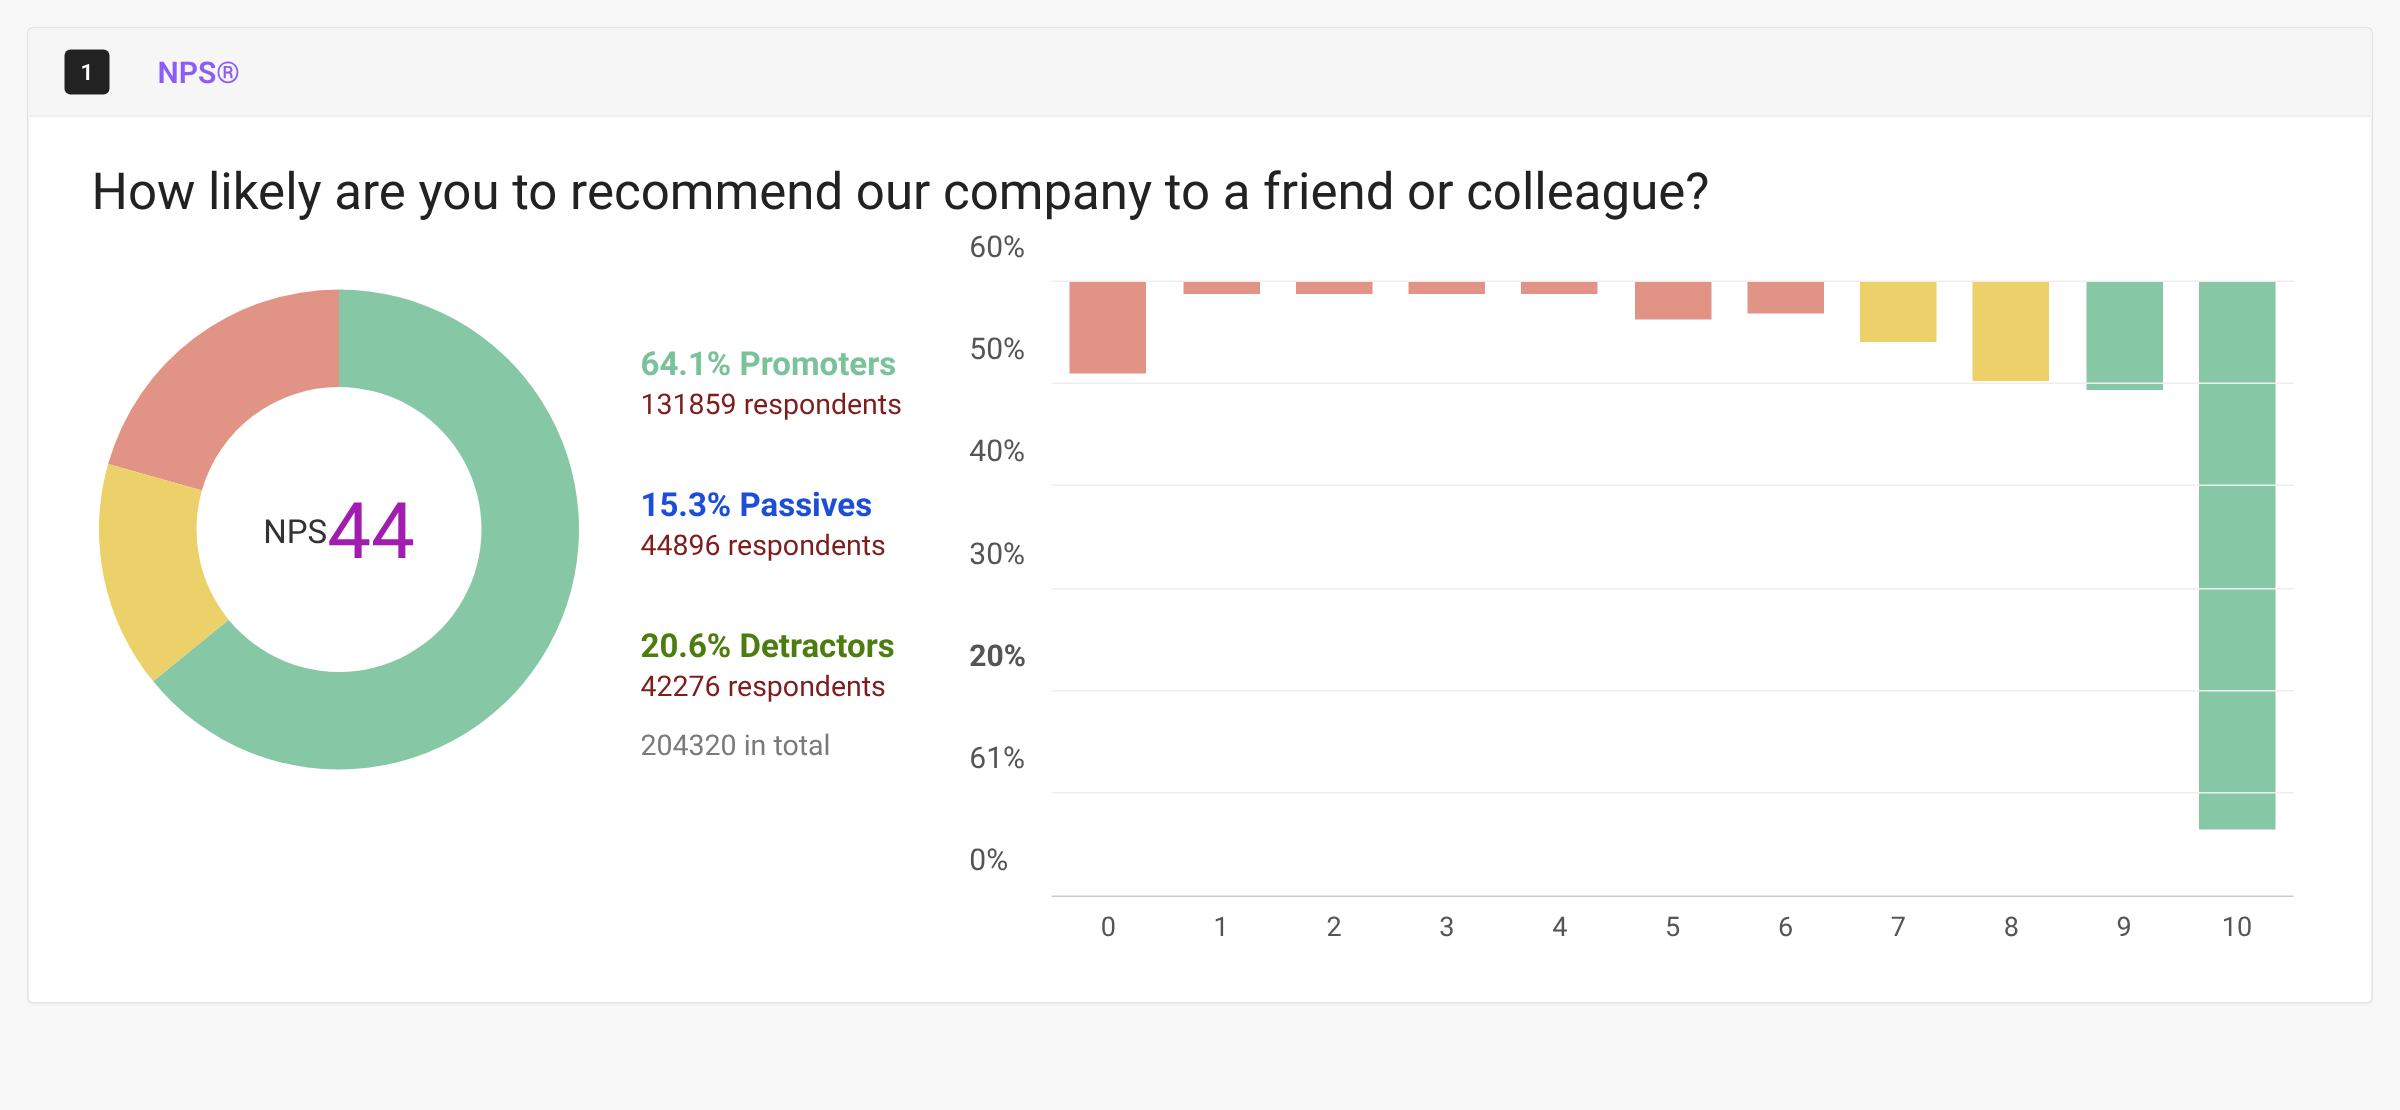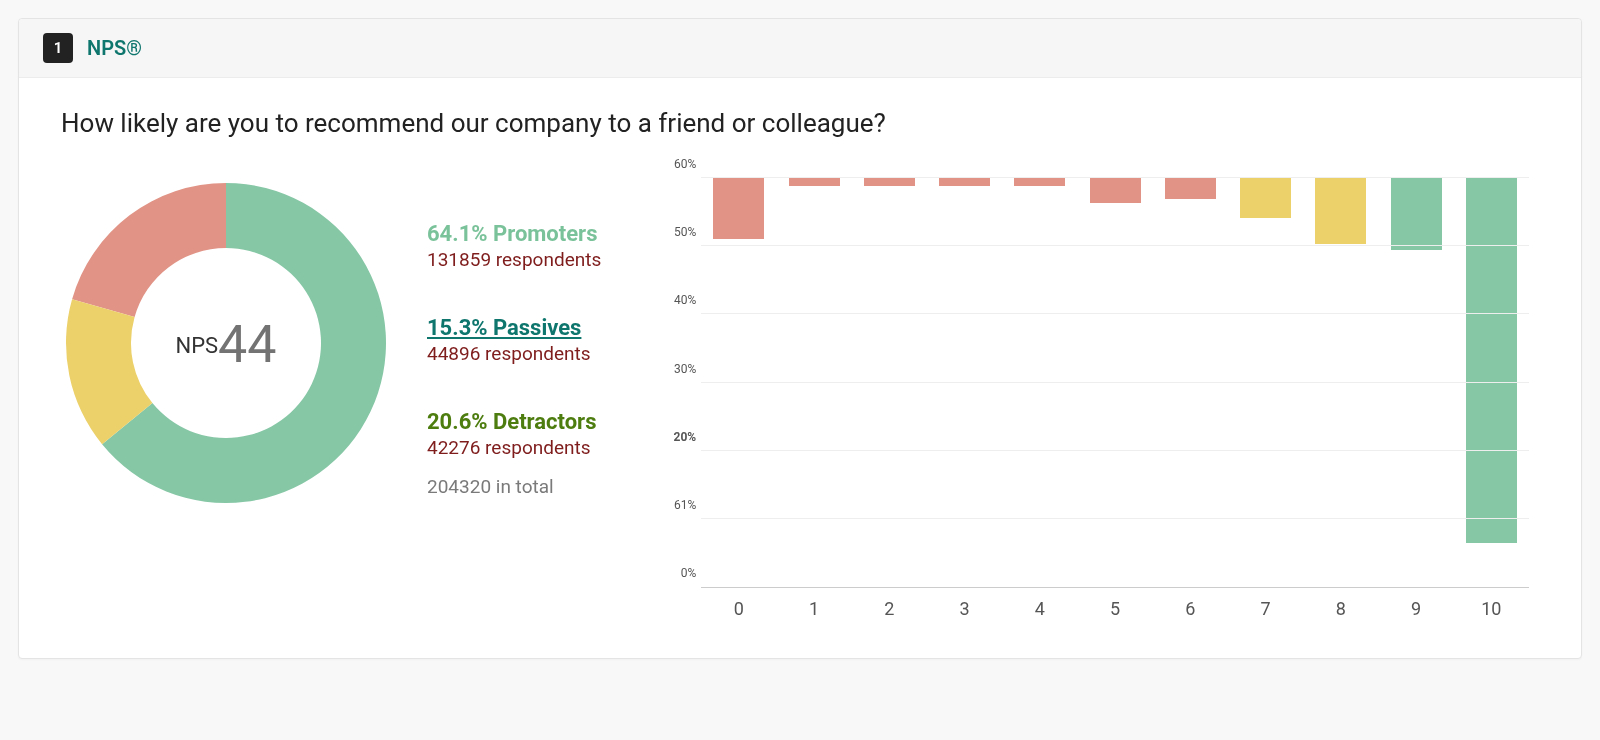--- a/index.html
+++ b/index.html
@@ -37,27 +37,28 @@
     border-radius: 4px;
     display: flex;
     align-items: center;
     justify-content: center;
     font-size: 15px;
     font-weight: 600;
   }
   .section-name {
     font-size: 20px;
     font-weight: 600;
-    color: #0f766e;
+    color: #8b5cf6;
+    margin-left: 18px;
   }
   .card-body {
     padding: 30px 42px 40px 42px;
   }
   .question {
-    font-size: 26px;
+    font-size: 34px;
     color: #222;
     margin: 0 0 40px 0;
   }
   .content-row {
     display: flex;
     align-items: flex-start;
     gap: 40px;
   }
   
   .donut-block {
@@ -77,40 +78,40 @@
     align-items: center;
     justify-content: center;
   }
   .nps-label {
     font-size: 22px;
     color: #333;
   }
   .nps-score {
     font-size: 52px;
     line-height: 1;
-    color: #737373;
+    color: #a21caf;
   }
   .legend {
     display: flex;
     flex-direction: column;
     gap: 16px;
   }
   .legend-item .pct-line {
     font-size: 22px;
     font-weight: 700;
     margin-top: 28px;
   }
   .legend-item .resp-line {
     font-size: 19px;
     color: #7f1d1d;
     font-weight: 400;
     margin-top: 2px;
   }
   .promoters .pct-line { color: #7ac29a; }
-  .passives  .pct-line { color: #0f766e; text-decoration: underline; }
+  .passives  .pct-line { color: #1d4ed8; }
   .detractors .pct-line { color: #4d7c0f; }
   .total-line {
     font-size: 19px;
     color: #7a7a7a;
   }
   
   .bar-chart-block {
     flex: 1 1 auto;
     min-width: 640px;
   }
@@ -126,22 +127,22 @@
   }
   .gridline {
     position: absolute;
     left: 0; right: 0;
     border-top: 1px solid #eee;
   }
   .y-tick {
     position: absolute;
     left: -55px;
     width: 50px;
-    text-align: right;
-    font-size: 12px;
+    text-align: left;
+    font-size: 20px;
     color: #555;
     transform: translateY(-50%);
   }
   .bars-row {
     position: absolute;
     left: 0; right: 0; bottom: 0; top: 0;
     display: flex;
     align-items: flex-end;
   }
   .bar-slot {

